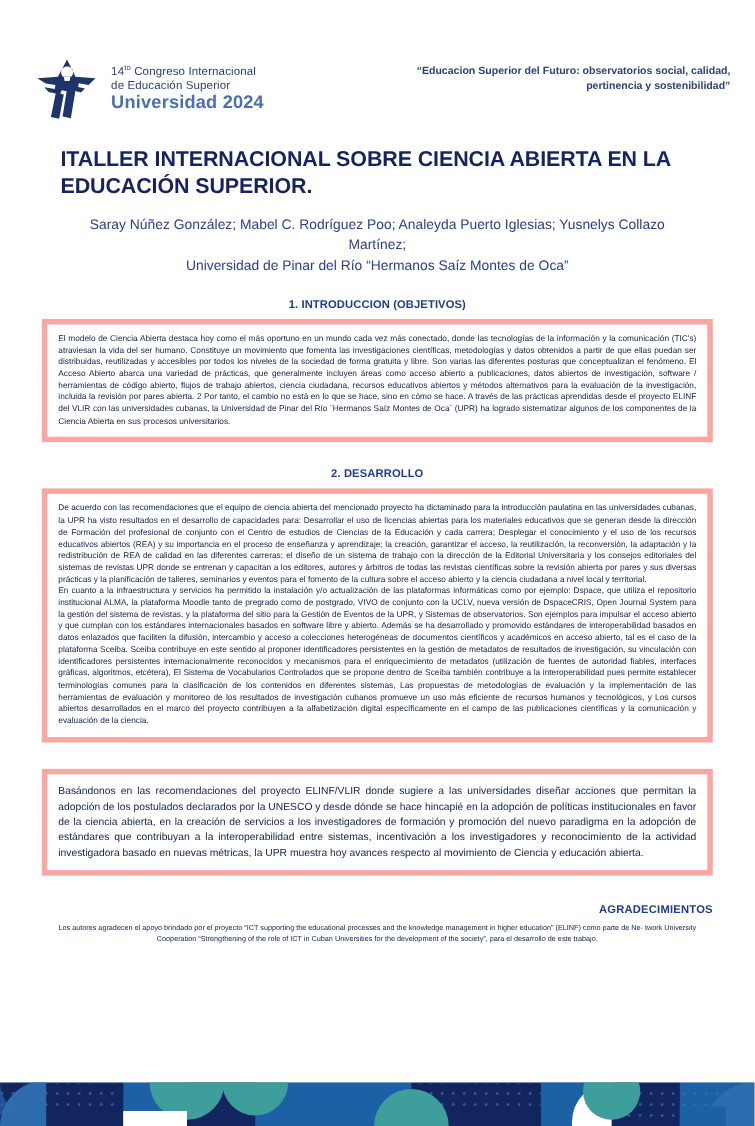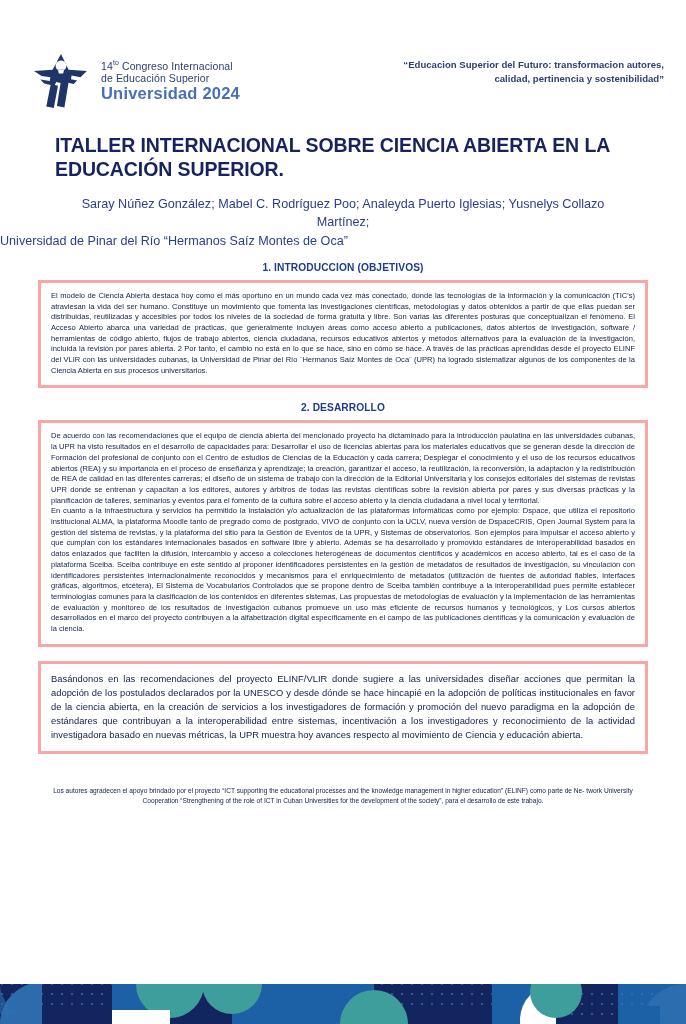--- a/index.html
+++ b/index.html
@@ -86,38 +86,39 @@
 
   
   .authors {
     text-align: center;
     padding: 13px 60px 0;
     font-size: 12.6px;
     color: #2a3e8c;
     line-height: 1.48;
   }
   .affiliation {
+    text-align: center;
     font-size: 12.6px;
     color: #2a3e8c;
     margin-top: 2px;
   }
 
   
   .content { padding: 0 38px; }
-  .section { margin-top: 14px; }
+  .section { margin-top: 24px; }
   .section-heading {
     text-align: center;
     font-size: 10.2px;
     font-weight: bold;
     color: #1f3b8f;
     margin-bottom: 7px;
     letter-spacing: .1px;
   }
   .section-box {
-    border: 3px solid #fca5a5;
+    border: 5px solid #fca5a5;
     padding: 8px 10px 9px;
     background: #ffffff;
   }
   .body-text {
     font-size: 7.55px;
     line-height: 1.42;
     color: #12204a;
     text-align: justify;
     margin: 0;
   }
@@ -171,21 +172,21 @@
     <span class="brand-text">
       <div class="brand-line1">
         <span>14</span><sup>to</sup><span> Congreso Internacional</span>
       </div>
       <div class="brand-line2">de Educación Superior</div>
       <div class="brand-year">Universidad 2024</div>
     </span>
   </div>
 
   <div class="header-right">
-    <div class="slogan">“Educacion Superior del Futuro: transformacion autores, calidad, pertinencia y sostenibilidad”</div>
+    <div class="slogan">“Educacion Superior del Futuro: observatorios social, calidad, pertinencia y sostenibilidad”</div>
   </div>
 </div>
 
 <div class="title-block">
   <div class="main-title">ITALLER INTERNACIONAL SOBRE CIENCIA ABIERTA EN LA EDUCACIÓN SUPERIOR.</div>
 </div>
 
 <div class="authors">Saray Núñez González; Mabel C. Rodríguez Poo; Analeyda Puerto Iglesias; Yusnelys Collazo Martínez;</div>
 <div class="affiliation">Universidad de Pinar del Río “Hermanos Saíz Montes de Oca”</div>
 
@@ -208,20 +209,21 @@
 
   <div class="section">
     <div class="section-box conclusion">
       <p class="body-text">Basándonos en las recomendaciones del proyecto ELINF/VLIR donde sugiere a las universidades diseñar acciones que permitan la adopción de los postulados declarados por la UNESCO y desde dónde se hace hincapié en la adopción de políticas institucionales en favor de la ciencia abierta, en la creación de servicios a los investigadores de formación y promoción del nuevo paradigma en la adopción de estándares que contribuyan a la interoperabilidad entre sistemas, incentivación a los investigadores y reconocimiento de la actividad investigadora basado en nuevas métricas, la UPR muestra hoy avances respecto al movimiento de Ciencia y educación abierta.</p>
     </div>
   </div>
 
 </div>
 
 <div class="ack">
+  <div class="ack-heading">AGRADECIMIENTOS</div>
   <div class="ack-text">Los autores agradecen el apoyo brindado por el proyecto “ICT supporting the educational processes and the knowledge management in higher education” (ELINF) como parte de Ne- twork University Cooperation “Strengthening of the role of ICT in Cuban Universities for the development of the society”, para el desarrollo de este trabajo.</div>
 </div>
 
 <div class="footer">
   <svg width="686" height="62" viewBox="0 0 686 62" aria-hidden="true">
     <defs>
       <pattern id="dots" width="10" height="10" patternUnits="userSpaceOnUse">
         <circle cx="2" cy="2" r="1.1" fill="#3f6fae"></circle>
       </pattern>
       <clipPath id="band">

